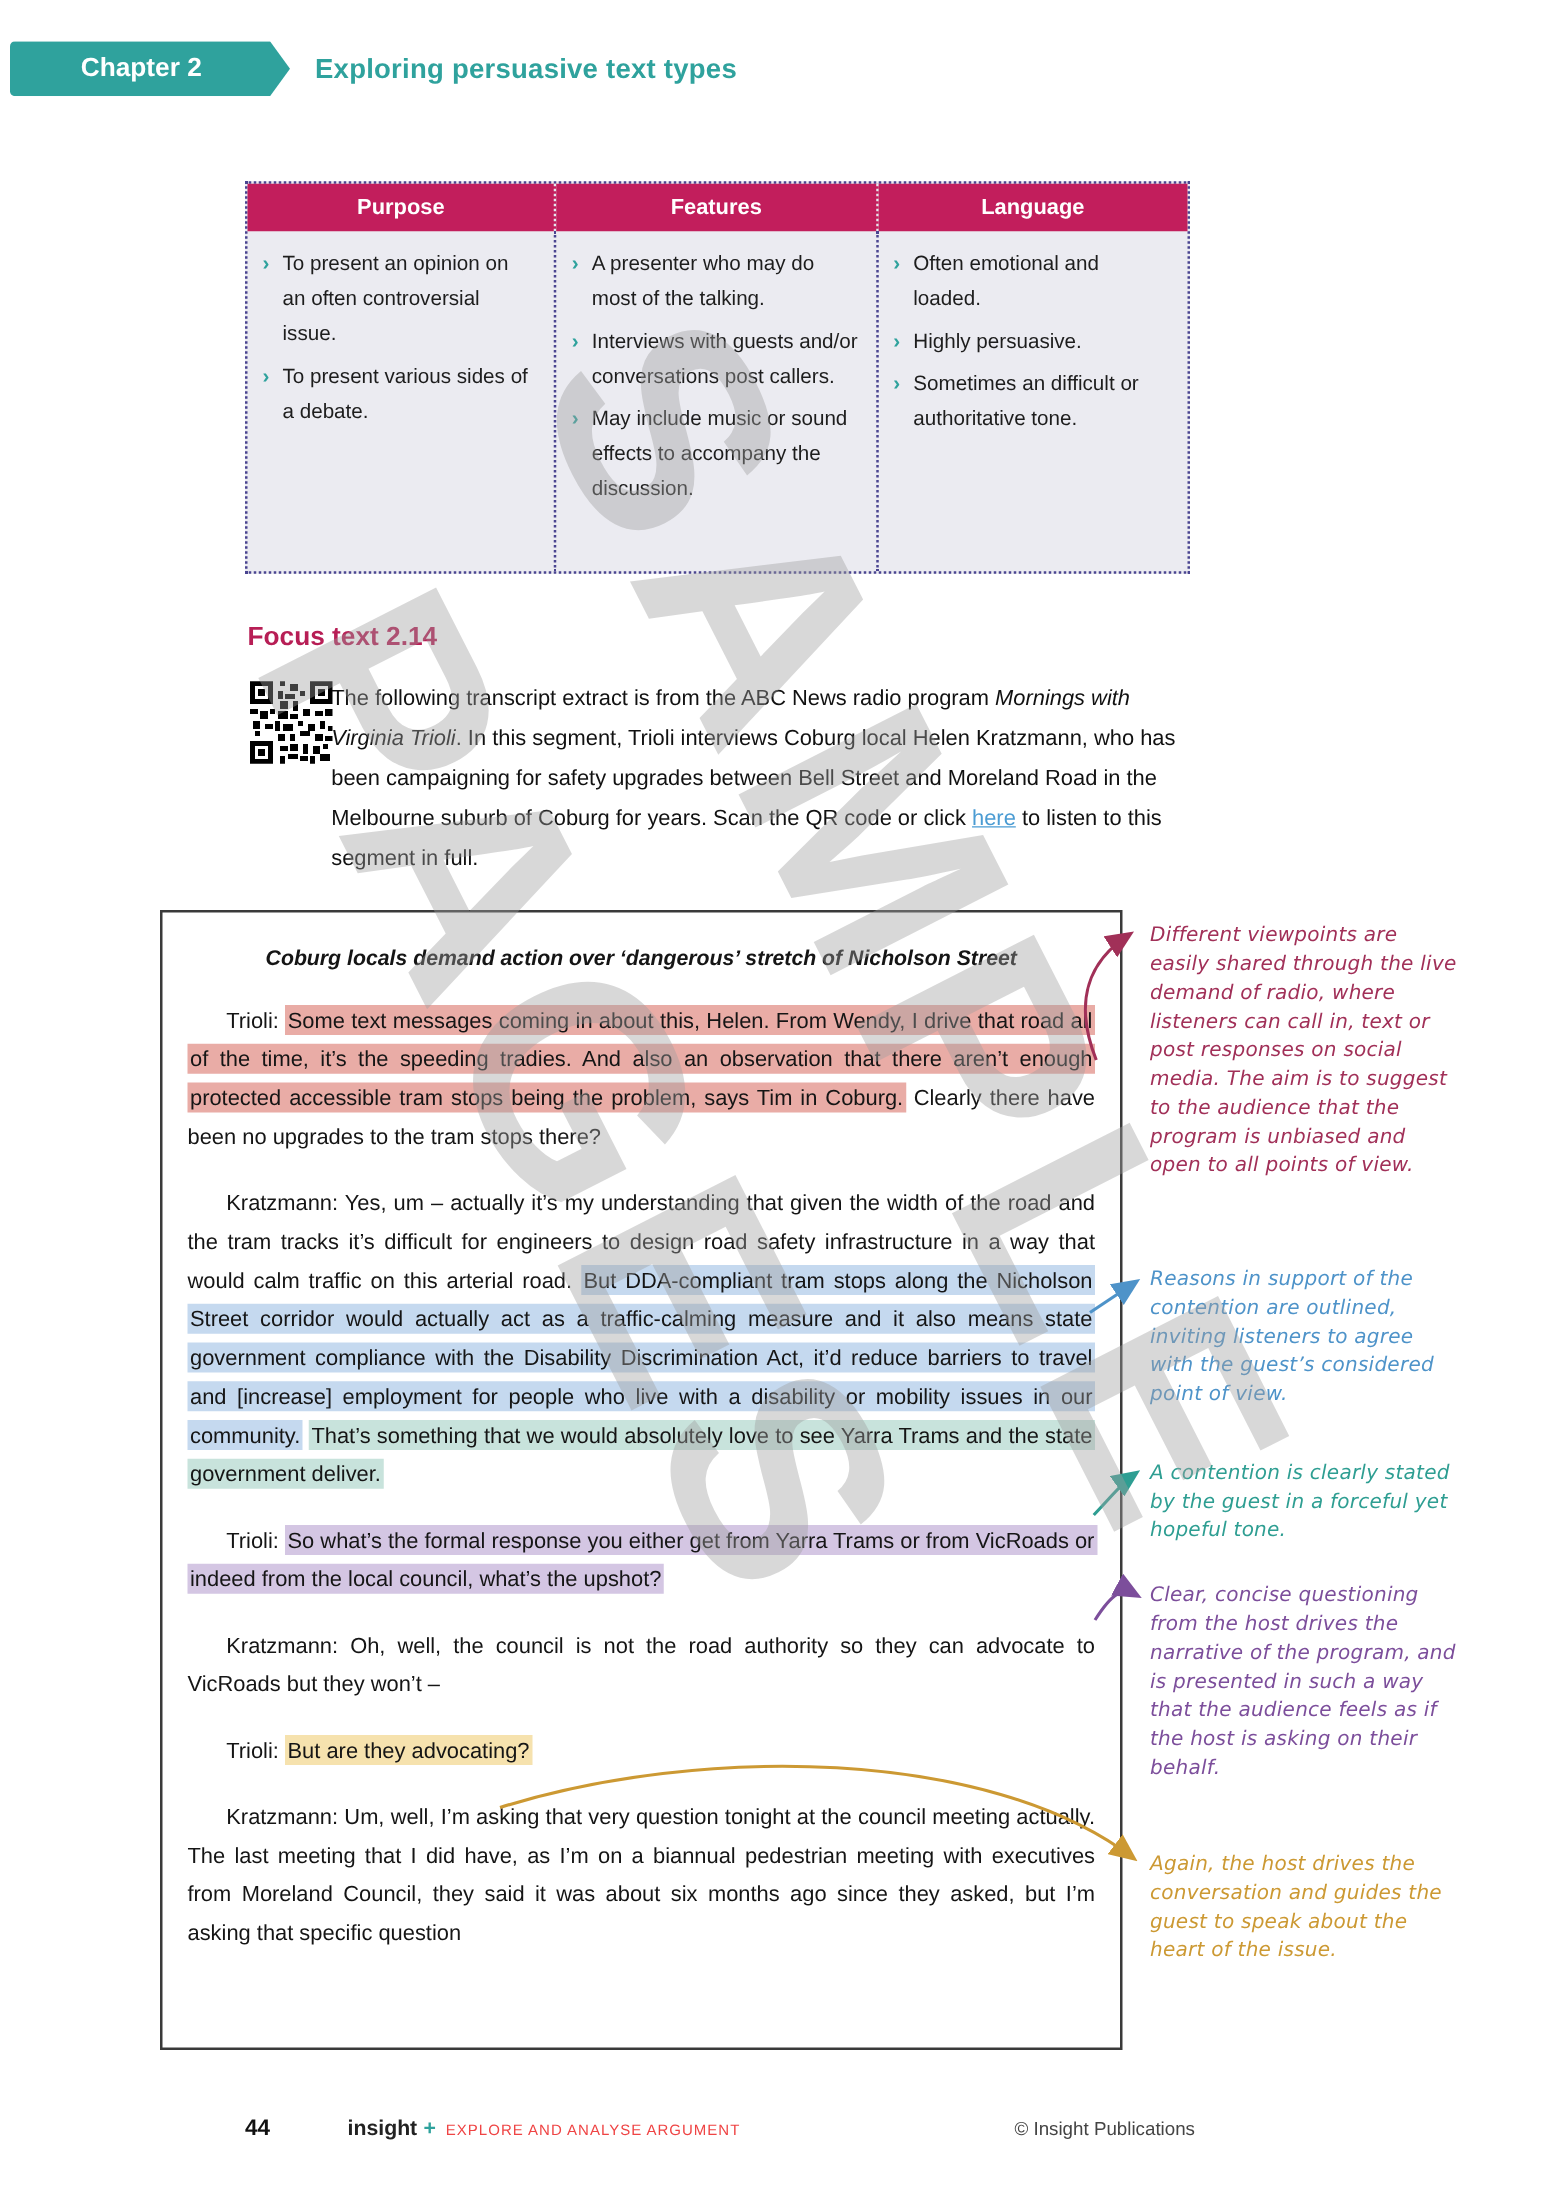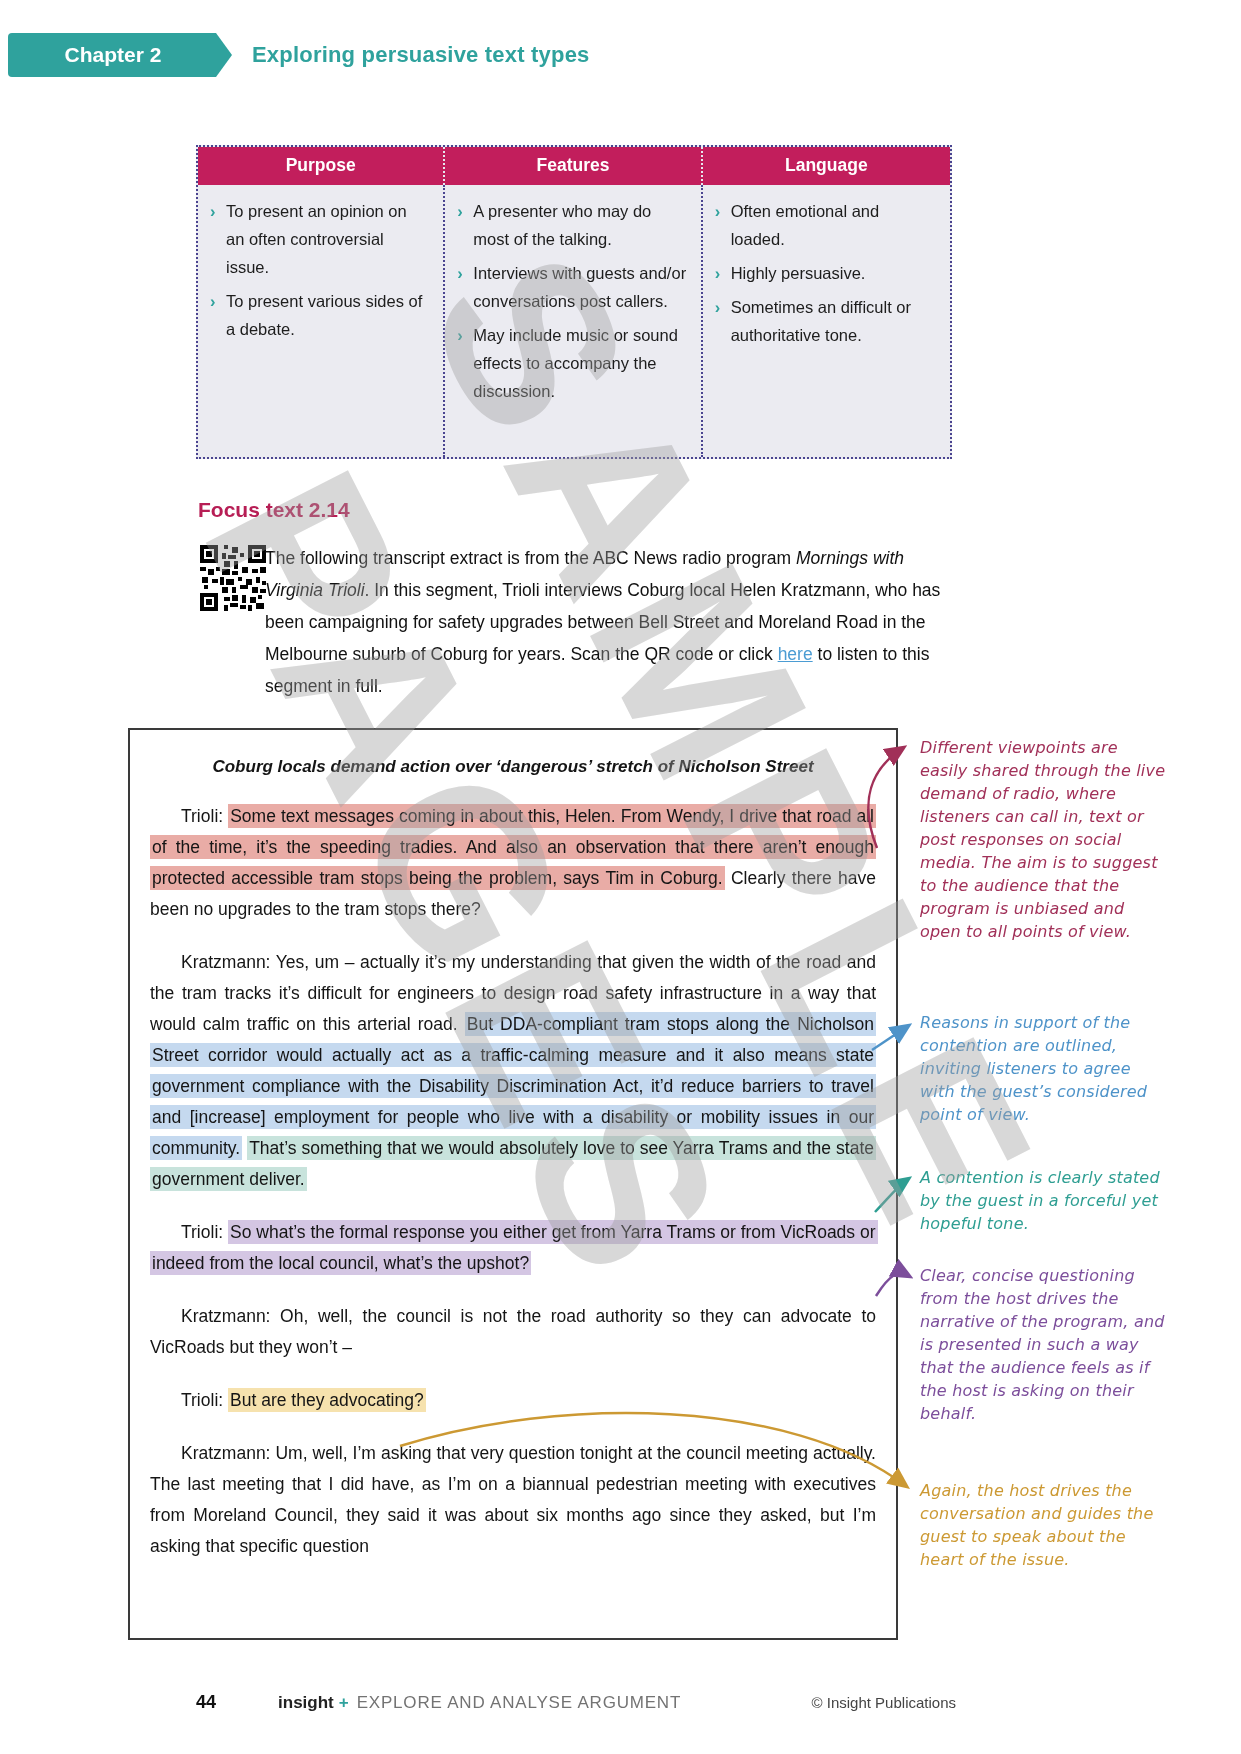--- a/index.html
+++ b/index.html
@@ -95,21 +95,21 @@
     transform:rotate(63deg); transform-origin:50% 50%;
     font-weight:bold; font-size:232px; line-height:300px; letter-spacing:14px;
     color:#9f9f9f; opacity:0.40; z-index:9; pointer-events:none; white-space:nowrap;
   }
 
   
   .footer { position:absolute; left:196px; top:1692px; width:760px; display:flex; align-items:baseline; }
   .footer .pg { font-weight:bold; font-size:18px; color:#111; }
   .footer .brand { font-weight:bold; font-size:17px; color:#222; margin-left:62px; }
   .footer .plus { font-weight:bold; font-size:17px; color:#2FA29D; margin-left:5px; }
-  .footer .series { font-size:17px; color:#737373; margin-left:8px; letter-spacing:0.8px; }
+  .footer .series { font-size:12px; color:#ef4444; margin-left:8px; letter-spacing:0.8px; }
   .footer .copyright { margin-left:auto; font-size:15px; color:#444; }
 </style>
 </head>
 <body>
 
 <div class="page">
 
   <div class="chapter-banner">
     <span>Chapter 2</span>
   </div>

